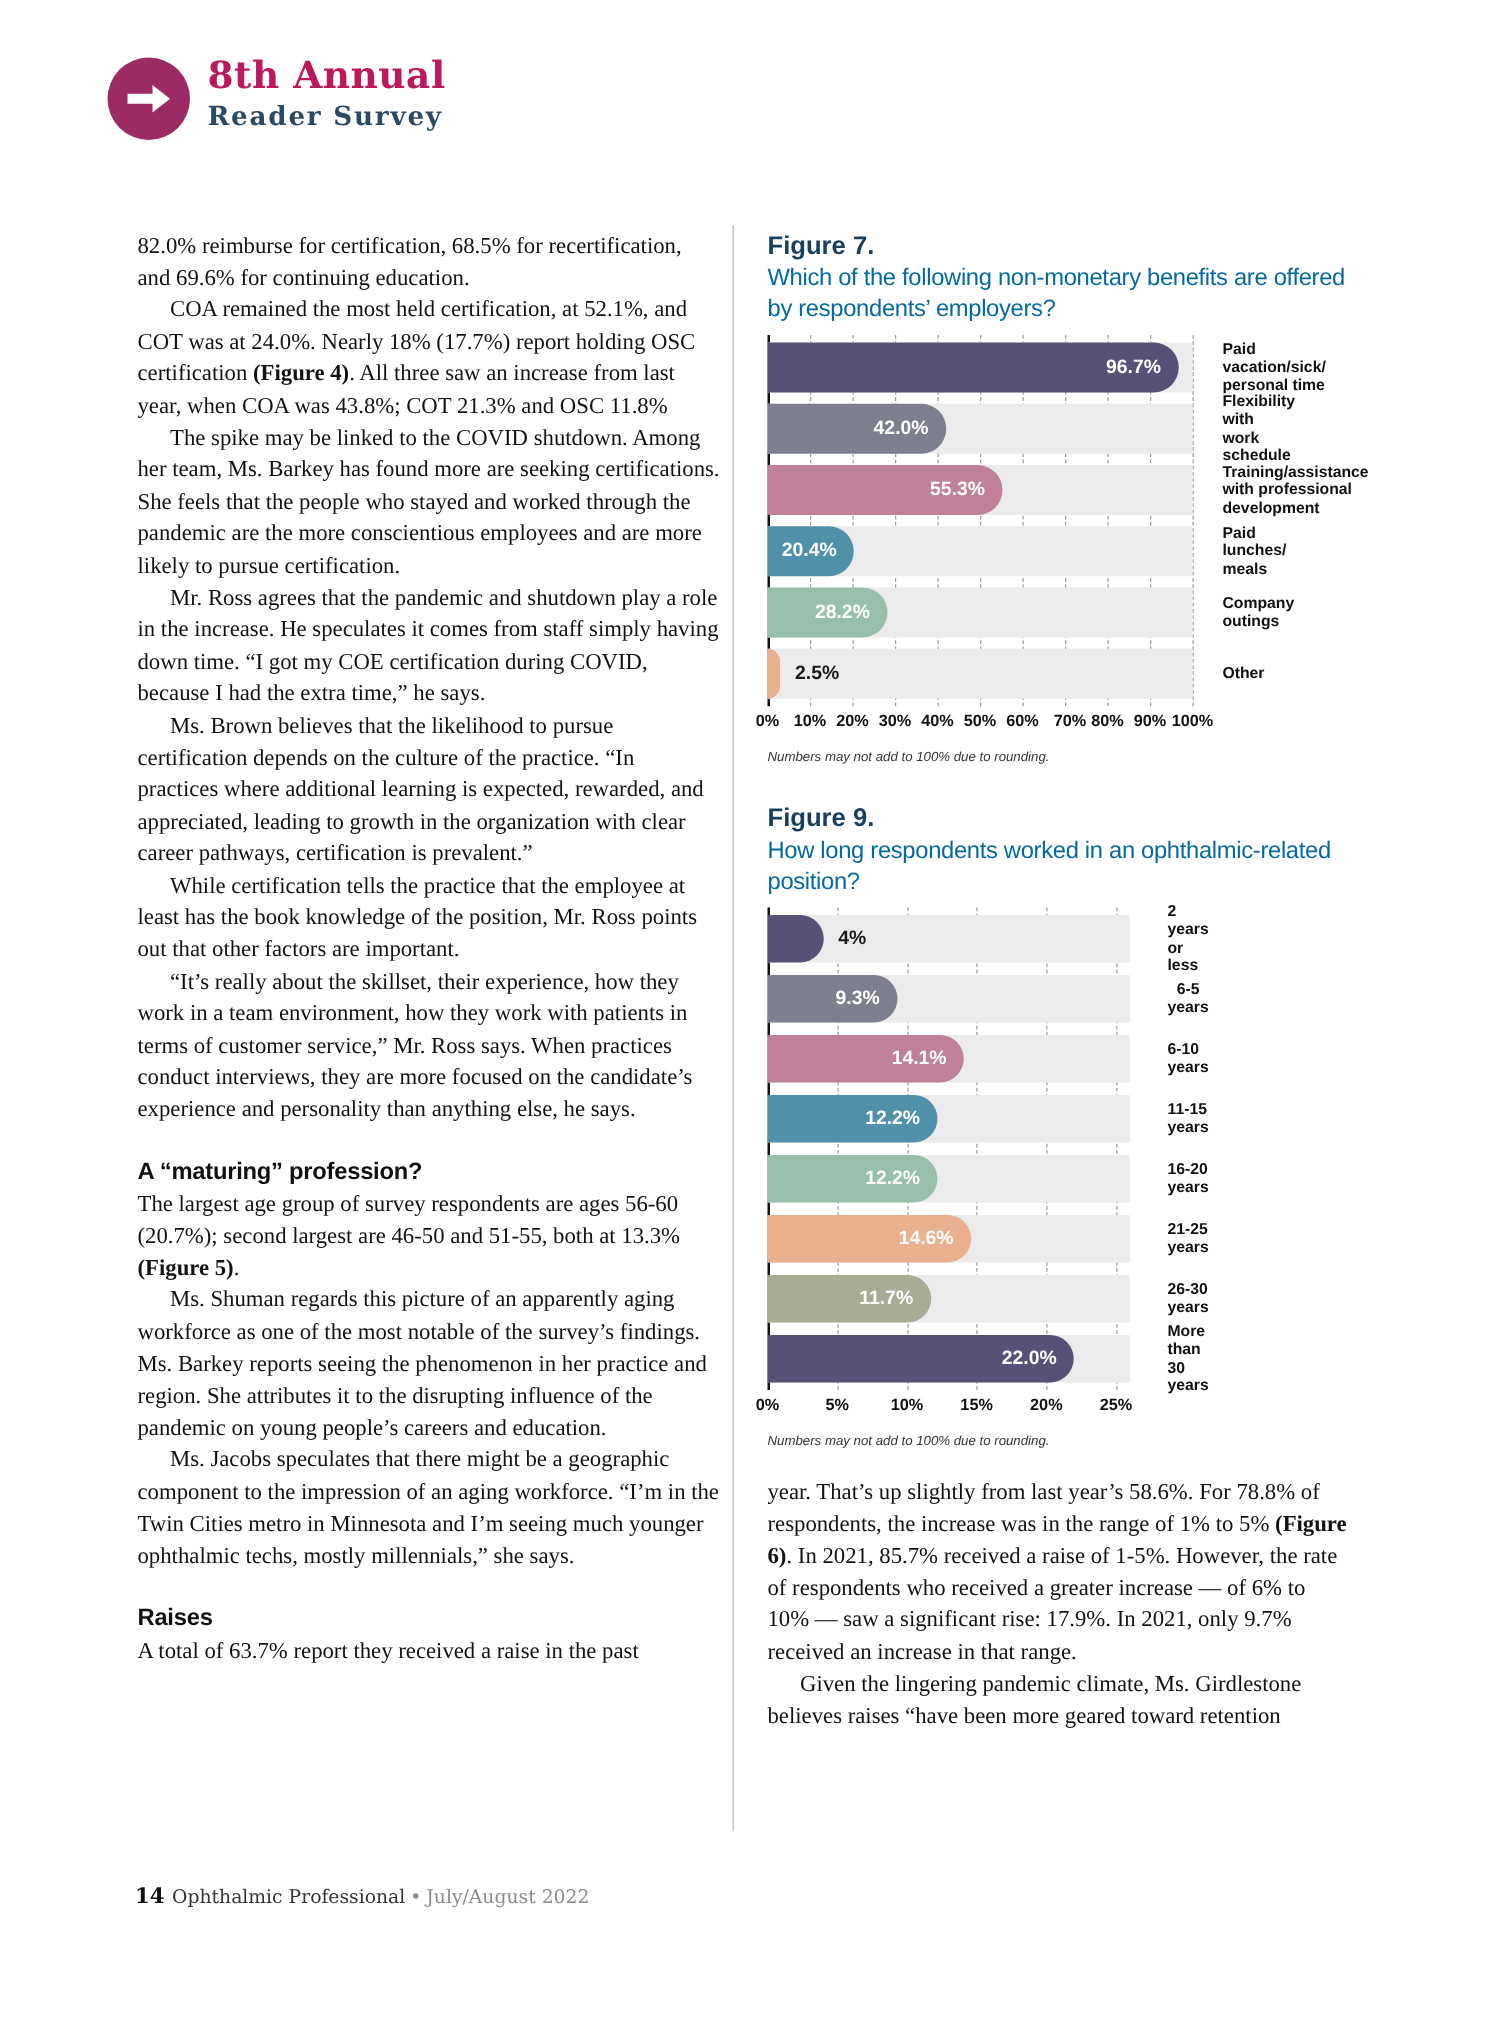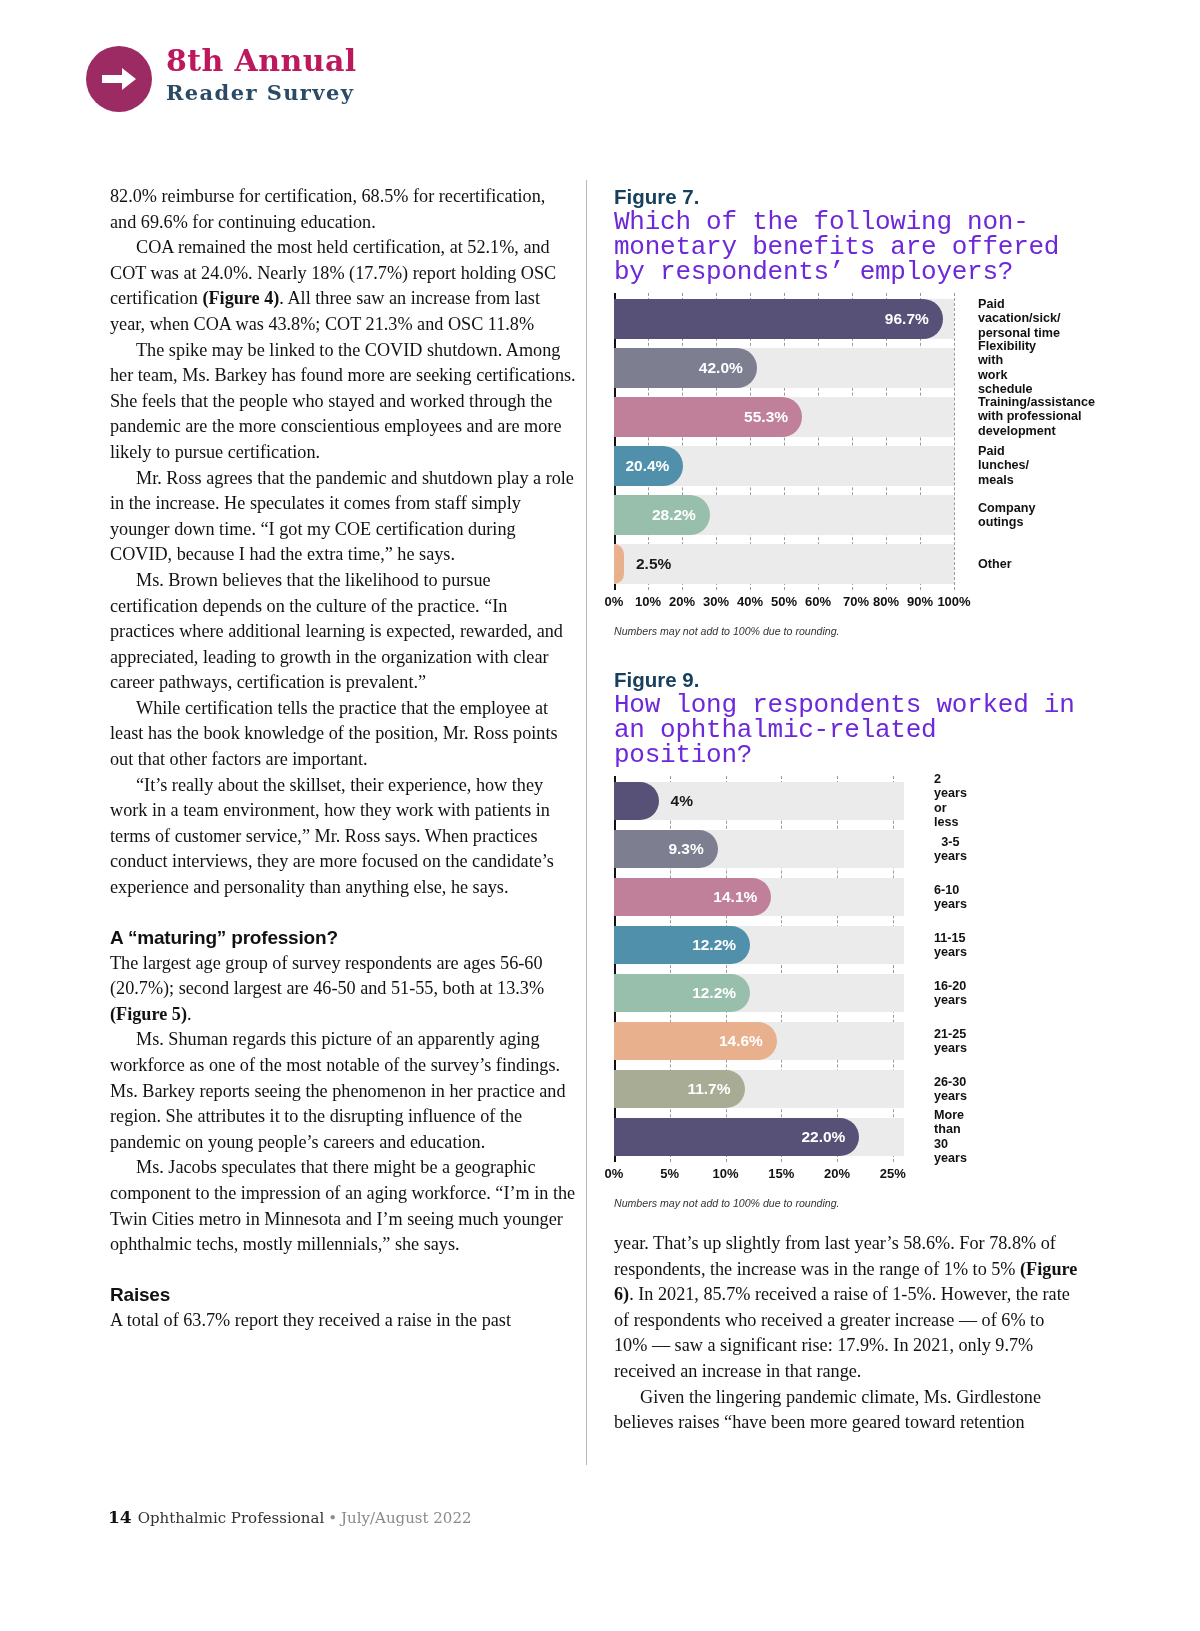--- a/index.html
+++ b/index.html
@@ -51,22 +51,22 @@
   }
   .b { font-weight:bold; }
 
   
   .fig { position:relative; }
   .fig-num {
     font-family:"Liberation Sans", sans-serif;
     font-weight:bold; font-size:20.5px; color:#17405e; line-height:26px;
   }
   .fig-q {
-    font-family:Liberation Mono, monospace;
-    font-size:26px; color:#6d28d9; line-height:25px; font-weight:400;
+    font-family:Liberation Sans, sans-serif;
+    font-size:19px; color:#0369a1; line-height:25px; font-weight:400;
     letter-spacing:-0.25px;
   }
   .fig-note {
     font-family:"Liberation Sans", sans-serif;
     font-style:italic; font-size:10.6px; color:#333; margin-top:9px;
   }
 
   .chart { position:relative; margin-top:14px; }
   .plot { position:relative; }
   .axis-line { position:absolute; left:0; top:0; width:2.4px; background:#111; }
@@ -121,21 +121,21 @@
     <div class="mh-line2">Reader Survey</div>
   </div>
 </div>
 
 <div class="col-rule"></div>
 
 <div class="col col-left">
   <p class="body-p">82.0% reimburse for certification, 68.5% for recertification, and 69.6% for continuing education.</p>
   <p class="body-p indent">COA remained the most held certification, at 52.1%, and COT was at 24.0%. Nearly 18% (17.7%) report holding OSC certification <span class="b">(Figure 4)</span>. All three saw an increase from last year, when COA was 43.8%; COT 21.3% and OSC 11.8%</p>
   <p class="body-p indent">The spike may be linked to the COVID shutdown. Among her team, Ms. Barkey has found more are seeking certifications. She feels that the people who stayed and worked through the pandemic are the more conscientious employees and are more likely to pursue certification.</p>
-  <p class="body-p indent">Mr. Ross agrees that the pandemic and shutdown play a role in the increase. He speculates it comes from staff simply younger down time. “I got my COE certification during COVID, because I had the extra time,” he says.</p>
+  <p class="body-p indent">Mr. Ross agrees that the pandemic and shutdown play a role in the increase. He speculates it comes from staff simply having down time. “I got my COE certification during COVID, because I had the extra time,” he says.</p>
   <p class="body-p indent">Ms. Brown believes that the likelihood to pursue certification depends on the culture of the practice. “In practices where additional learning is expected, rewarded, and appreciated, leading to growth in the organization with clear career pathways, certification is prevalent.”</p>
   <p class="body-p indent">While certification tells the practice that the employee at least has the book knowledge of the position, Mr. Ross points out that other factors are important.</p>
   <p class="body-p indent">“It’s really about the skillset, their experience, how they work in a team environment, how they work with patients in terms of customer service,” Mr. Ross says. When practices conduct interviews, they are more focused on the candidate’s experience and personality than anything else, he says.</p>
 
   <h2 class="sec-head">A “maturing” profession?</h2>
   <p class="body-p">The largest age group of survey respondents are ages 56-60 (20.7%); second largest are 46-50 and 51-55, both at 13.3% <span class="b">(Figure 5)</span>.</p>
   <p class="body-p indent">Ms. Shuman regards this picture of an apparently aging workforce as one of the most notable of the survey’s findings. Ms. Barkey reports seeing the phenomenon in her practice and region. She attributes it to the disrupting influence of the pandemic on young people’s careers and education.</p>
   <p class="body-p indent">Ms. Jacobs speculates that there might be a geographic component to the impression of an aging workforce. “I’m in the Twin Cities metro in Minnesota and I’m seeing much younger ophthalmic techs, mostly millennials,” she says.</p>
 
   <h2 class="sec-head">Raises</h2>
@@ -234,21 +234,21 @@
           <div class="row" style="position: absolute; left: 0px; top: 0px; width: 290px; height: 38px;">
             <div class="track" style="width: 290px; background: rgb(235, 235, 235);"></div>
             <div class="bar" style="width: 44.6154px; background: rgb(87, 80, 119);"></div>
             <div class="bar-val outside" style="left: 56.6154px;">4%</div>
             <div class="cat-label" style="left: 320px;">2 years or less</div>
           </div>
           <div class="row" style="position: absolute; left: 0px; top: 48px; width: 290px; height: 38px; text-align: center;">
             <div class="track" style="width: 290px; background: rgb(235, 235, 235);"></div>
             <div class="bar" style="width: 103.731px; background: rgb(125, 126, 144);"></div>
             <div class="bar-val" style="right: 200.269px;">9.3%</div>
-            <div class="cat-label" style="left: 320px;">3-5 years</div>
+            <div class="cat-label" style="left: 320px;">6-5 years</div>
           </div>
           <div class="row" style="position: absolute; left: 0px; top: 96px; width: 290px; height: 38px;">
             <div class="track" style="width: 290px; background: rgb(235, 235, 235);"></div>
             <div class="bar" style="width: 157.269px; background: rgb(192, 128, 153);"></div>
             <div class="bar-val" style="right: 146.731px;">14.1%</div>
             <div class="cat-label" style="left: 320px;">6-10 years</div>
           </div>
           <div class="row" style="position: absolute; left: 0px; top: 144px; width: 290px; height: 38px;">
             <div class="track" style="width: 290px; background: rgb(235, 235, 235);"></div>
             <div class="bar" style="width: 136.077px; background: rgb(80, 144, 171);"></div>

